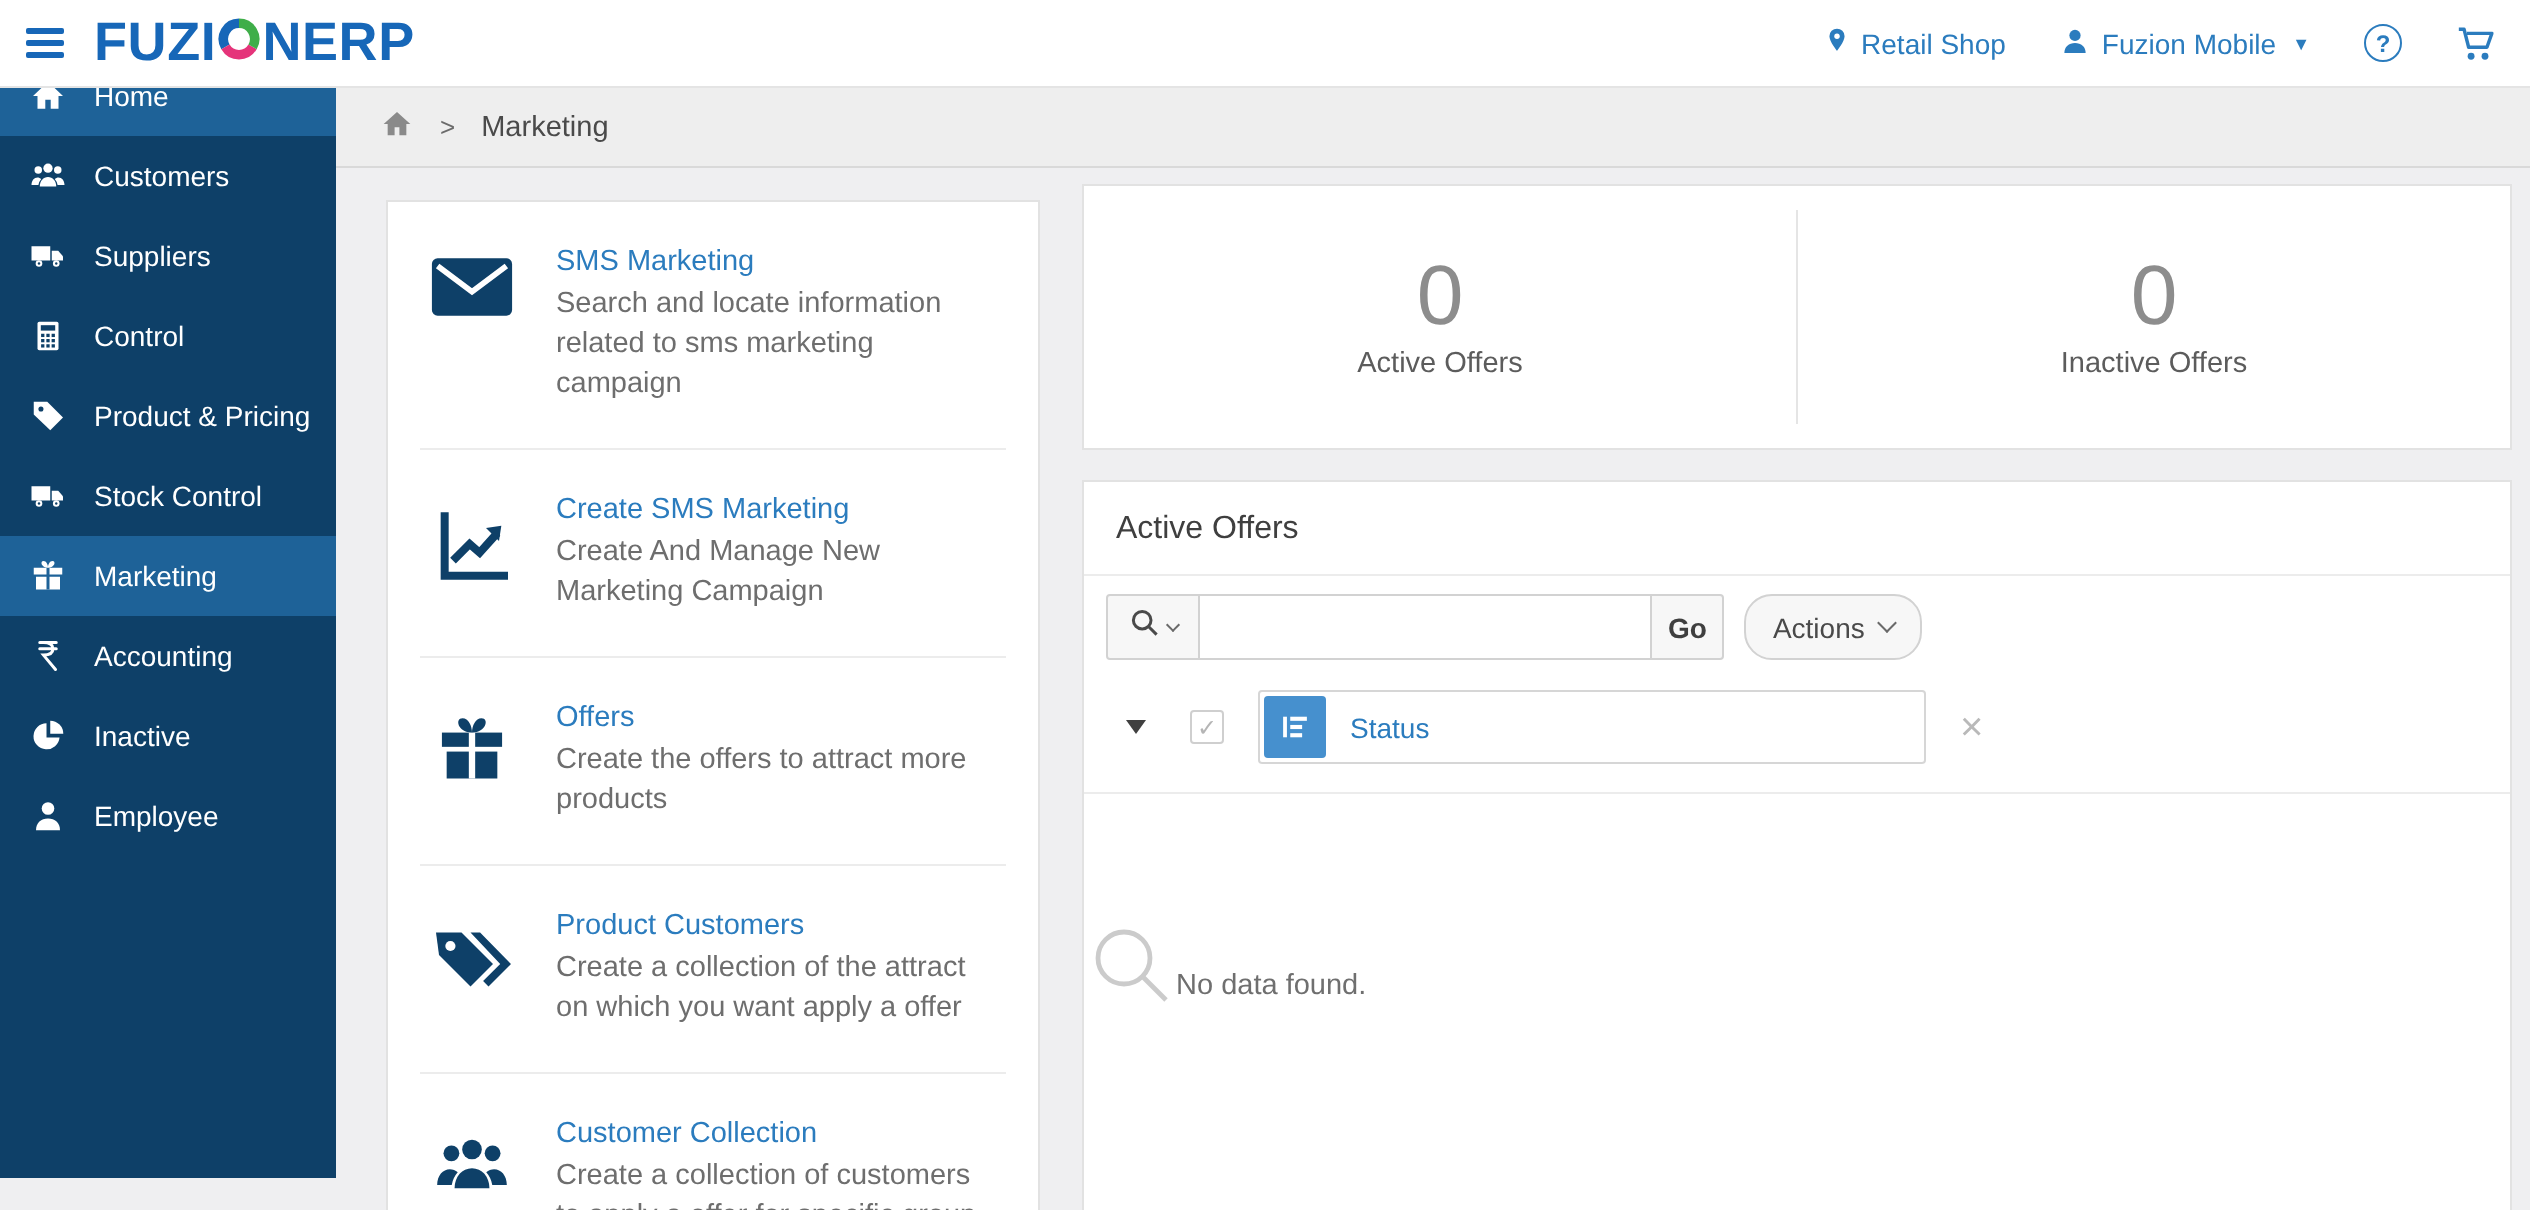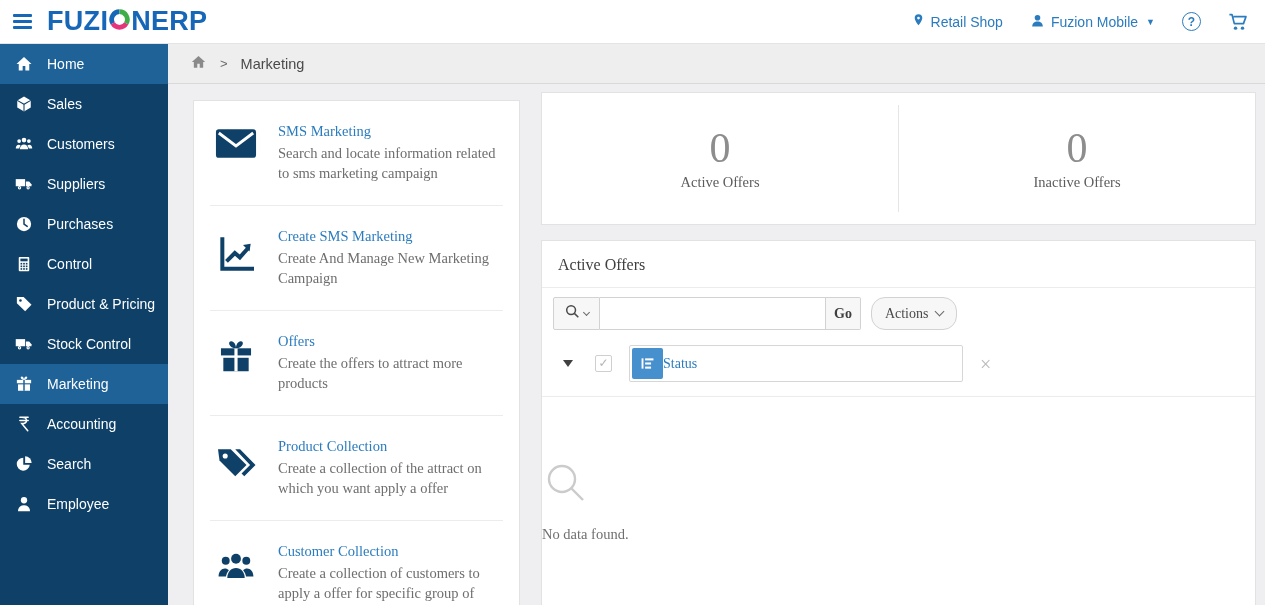--- a/index.html
+++ b/index.html
@@ -11,32 +11,32 @@
   .hamburger span { display:block; height:2.6px; background:#1767b8; margin:3.2px 0; border-radius:1px; }
   .logo { margin-left:15px; font-size:27px; font-weight:bold; color:#1767b8; display:flex; align-items:center; letter-spacing:.3px; cursor:pointer; }
   .logo svg { margin:2px 1px 0; }
   .header-right { margin-left:auto; display:flex; align-items:center; gap:27px; padding-right:17px; color:#2b7cbe; font-size:14px; }
   .hdr-item { display:flex; align-items:center; gap:6px; cursor:pointer; white-space:nowrap;text-align:right; }
   .caret { font-size:9px; margin-left:2px; }
   .help-circle { width:19px; height:19px; border:1.6px solid #2b7cbe; border-radius:50%; display:flex; align-items:center; justify-content:center; font-size:12px; font-weight:bold; cursor:pointer; }
   .cart-wrap { cursor:pointer; display:flex; align-items:center; }
 
   
-  .sidebar { position:absolute; top:44px; left:0; width:168px; height:561px; background:#0e4068; z-index:4; }
+  .sidebar { position:absolute; top:28px; left:0; width:168px; height:561px; background:#0e4068; z-index:4; }
   .nav-item { height:40px; display:flex; align-items:center; color:#fff; font-size:14px; cursor:pointer; }
   .nav-item.active { background:#1e6298; }
   .nav-icon { width:20px; margin-left:14px; margin-right:13px; display:flex; justify-content:center; flex-shrink:0; }
   .nav-icon svg { width:18px; height:18px; }
 
   
   .breadcrumb { position:absolute; top:44px; left:168px; width:1097px; height:40px; background:#eeeeee; border-bottom:1px solid #d9d9d9; display:flex; align-items:center; font-size:14.5px; color:#4a4a4a; padding-left:22px; z-index:1; }
   .crumb-sep { margin:0 13px; color:#6b6b6b; font-size:13px; }
 
   
-  .main { position:absolute; top:84px; left:168px; width:1097px; height:521px; background:#efeff1; overflow:hidden;font-family:Liberation Serif, serif; }
+  .main { position:absolute; top:84px; left:168px; width:1097px; height:521px; background:#efeff1; overflow:hidden; }
   .card { background:#fff; border:1px solid #e2e2e2; }
 
   
   .menu-card { position:absolute; left:25px; top:16px; width:327px; height:640px; }
   .menu-item { display:flex; padding:22px 18px 22px 0; cursor:pointer; }
   .menu-divider { border-top:1px solid #ececec; margin:0 16px; }
   .icon-cell { width:84px; display:flex; justify-content:center; padding-top:5px; flex-shrink:0; }
   .text-cell { flex:1; font-size:14.5px; }
   .menu-title { color:#2b7cbe; margin-bottom:3px; }
   .menu-desc { color:#6e6e6e; line-height:20px; }
@@ -57,24 +57,24 @@
   .go-btn { height:33px; min-width:33px; padding:0 8px; background:#f7f7f7; border:1px solid #d2d2d2; border-left:none; border-radius:0 2px 2px 0; font-weight:bold; font-size:14px; color:#3f3f3f; cursor:pointer; font-family:inherit; }
   .actions-btn { margin-left:10px; height:33px; padding:0 13px; background:#f7f7f7; border:1px solid #d2d2d2; border-radius:14px; font-size:14px; color:#4a4a4a; display:flex; align-items:center; gap:8px; cursor:pointer; font-family:inherit; }
   .chev { width:7px; height:7px; border-right:1.5px solid #6a6a6a; border-bottom:1.5px solid #6a6a6a; transform:rotate(45deg); margin-top:-4px; }
   .chev.small { width:5px; height:5px; margin-top:-2px; }
 
   .filter-row { display:flex; align-items:center; margin-top:15px; padding:0 0 14px 21px; border-bottom:1px solid #ececec; }
   .tri-down { width:0; height:0; border-left:5.5px solid transparent; border-right:5.5px solid transparent; border-top:7px solid #404040; cursor:pointer; }
   .filter-check { width:17px; height:17px; border:1px solid #cfcfcf; border-radius:2px; margin-left:22px; display:flex; align-items:center; justify-content:center; color:#b5b5b5; font-size:12px; background:#fff; cursor:pointer; }
   .filter-pill { margin-left:17px; width:334px; height:37px; border:1px solid #d6d6d6; border-radius:2px; display:flex; align-items:center; background:#fff; cursor:pointer; }
   .fbox { width:31px; height:31px; background:#4690ce; border-radius:2px; margin-left:2px; display:flex; align-items:center; justify-content:center; flex-shrink:0; }
-  .filter-label { color:#2b7cbe; font-size:14px; }
+  .filter-label { margin-left:12px; color:#2b7cbe; font-size:14px; }
   .filter-close { margin-left:17px; color:#b9b9b9; font-size:20px; cursor:pointer; line-height:1; }
 
-  .empty-state { display:flex; flex-direction:column; margin-top:62px; }
+  .empty-state { display:flex; flex-direction:row; align-items:center; margin-top:62px; }
   .empty-text { margin-top:17px; color:#6f6f6f; font-size:14.5px; }
 </style>
 </head>
 <body>
 
 <header class="app-header">
   <div class="hamburger">
       <span></span>
       <span></span>
       <span></span>
@@ -120,29 +120,20 @@
     <span class="nav-icon">
         <svg viewBox="0 0 24 24">
           <path d="M12 2.5 22 12h-3v8.5h-5.2v-6h-3.6v6H5V12H2z" fill="#fff"></path>
         </svg>
       </span>
     <span>Home</span>
   </div>
   <div class="nav-item">
     <span class="nav-icon">
         <svg viewBox="0 0 24 24">
-          <path d="M12 2l9 5.2v9.6L12 22l-9-5.2V7.2z" fill="#fff"></path>
-          <path d="M3 7.2l9 5.2 9-5.2M12 12.4V22" stroke="#0e4068" stroke-width="1.4" fill="none"></path>
-        </svg>
-      </span>
-    <span>Sales</span>
-  </div>
-  <div class="nav-item">
-    <span class="nav-icon">
-        <svg viewBox="0 0 24 24">
           <circle cx="5.5" cy="8" r="2.5" fill="#fff"></circle>
           <circle cx="18.5" cy="8" r="2.5" fill="#fff"></circle>
           <circle cx="12" cy="6.8" r="3.1" fill="#fff"></circle>
           <path d="M1 18c0-3 1.8-5 4-5 .9 0 1.8.4 2.5 1A8 8 0 0 0 5.6 18zM18.4 18a8 8 0 0 0-1.9-4c.7-.6 1.6-1 2.5-1 2.2 0 4 2 4 5z" fill="#fff"></path>
           <path d="M6.5 19c0-3.7 2.4-6.3 5.5-6.3s5.5 2.6 5.5 6.3z" fill="#fff"></path>
         </svg>
       </span>
     <span>Customers</span>
   </div>
   <div class="nav-item">
@@ -150,29 +141,20 @@
         <svg viewBox="0 0 24 24">
           <rect x="1" y="5.5" width="12.5" height="9.5" fill="#fff"></rect>
           <path d="M14.5 8.5h4.3l3.2 3.7V15h-7.5z" fill="#fff"></path>
           <circle cx="6" cy="17" r="2.2" fill="#fff"></circle>
           <circle cx="17.5" cy="17" r="2.2" fill="#fff"></circle>
           <circle cx="6" cy="17" r=".8" fill="#0e4068"></circle>
           <circle cx="17.5" cy="17" r=".8" fill="#0e4068"></circle>
         </svg>
       </span>
     <span>Suppliers</span>
-  </div>
-  <div class="nav-item">
-    <span class="nav-icon">
-        <svg viewBox="0 0 24 24">
-          <circle cx="12" cy="12" r="9.5" fill="#fff"></circle>
-          <path d="M12 5.8V12l4.3 3.2" stroke="#0e4068" stroke-width="2" fill="none" stroke-linecap="round"></path>
-        </svg>
-      </span>
-    <span>Purchases</span>
   </div>
   <div class="nav-item">
     <span class="nav-icon">
         <svg viewBox="0 0 24 24">
           <rect x="5" y="2.5" width="14" height="19" rx="1.2" fill="#fff"></rect>
           <rect x="7.2" y="4.8" width="9.6" height="3.6" fill="#0e4068"></rect>
           <g fill="#0e4068">
             <rect x="7.4" y="10.5" width="2.2" height="2.2"></rect>
             <rect x="10.9" y="10.5" width="2.2" height="2.2"></rect>
             <rect x="14.4" y="10.5" width="2.2" height="2.2"></rect>
@@ -228,21 +210,21 @@
       </span>
     <span>Accounting</span>
   </div>
   <div class="nav-item">
     <span class="nav-icon">
         <svg viewBox="0 0 24 24">
           <path d="M11 13V3.5A8.7 8.7 0 1 0 19.7 13z" fill="#fff"></path>
           <path d="M13.5 10.5V1.8a8.7 8.7 0 0 1 8.7 8.7z" fill="#fff"></path>
         </svg>
       </span>
-    <span>Search</span>
+    <span>Inactive</span>
   </div>
   <div class="nav-item">
     <span class="nav-icon">
         <svg viewBox="0 0 24 24">
           <circle cx="12" cy="7" r="4.2" fill="#fff"></circle>
           <path d="M4 21.5c0-5 3.4-7.8 8-7.8s8 2.8 8 7.8z" fill="#fff"></path>
         </svg>
       </span>
     <span>Employee</span>
   </div>
@@ -303,21 +285,21 @@
     <div class="menu-divider"></div>
     <div class="menu-item">
       <div class="icon-cell">
         <svg width="42" height="38" viewBox="0 0 28 25">
             <path d="M2 4h8.5L21 14.5 13.5 22 3 11.5z" fill="#0e4068"></path>
             <circle cx="6.8" cy="8.5" r="1.7" fill="#fff"></circle>
             <path d="M13.5 4h3.2L27 14.5 19.5 22l-1.8-1.8 5.7-5.7z" fill="#0e4068"></path>
           </svg>
       </div>
       <div class="text-cell">
-        <div class="menu-title">Product Collection</div>
+        <div class="menu-title">Product Customers</div>
         <div class="menu-desc">Create a collection of the attract on which you want apply a offer</div>
       </div>
     </div>
     <div class="menu-divider"></div>
     <div class="menu-item">
       <div class="icon-cell">
         <svg width="42" height="38" viewBox="0 0 24 24">
             <circle cx="5.5" cy="8" r="2.5" fill="#0e4068"></circle>
             <circle cx="18.5" cy="8" r="2.5" fill="#0e4068"></circle>
             <circle cx="12" cy="6.8" r="3.1" fill="#0e4068"></circle>

